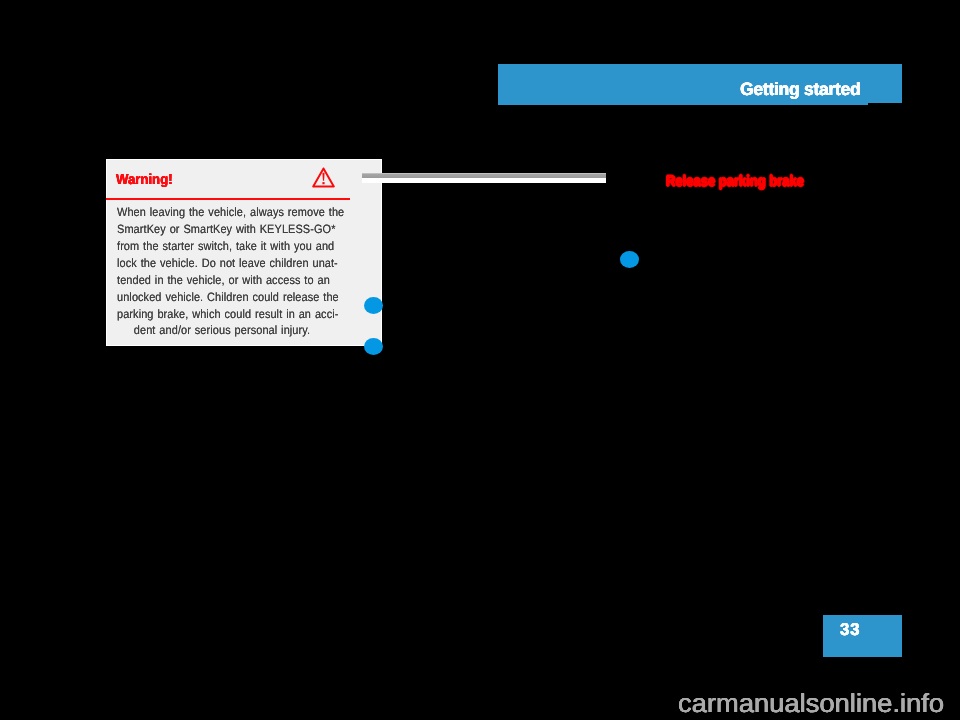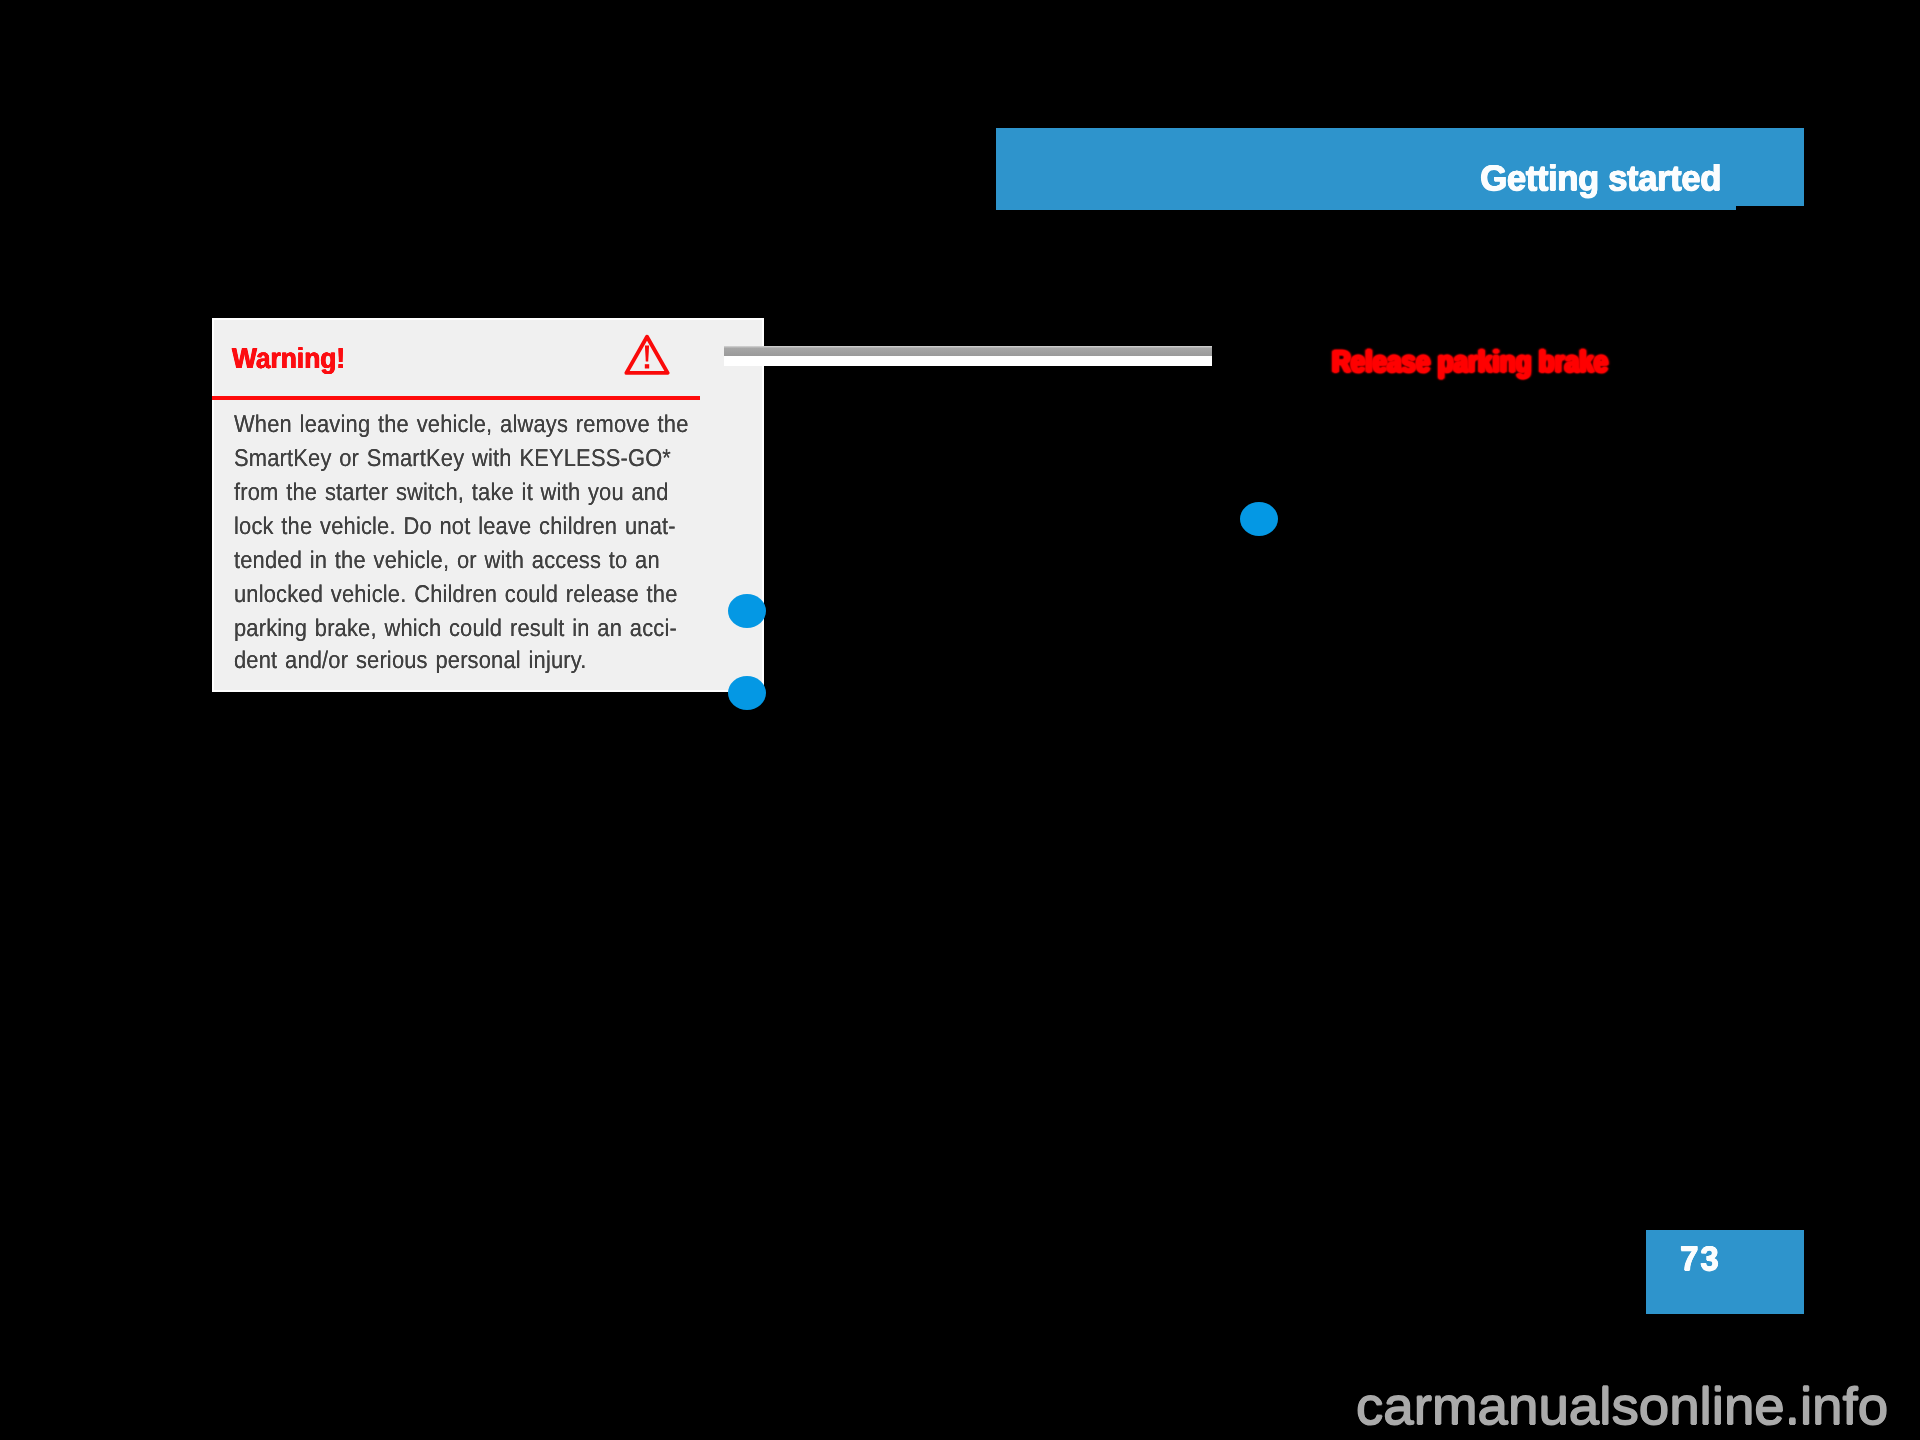--- a/index.html
+++ b/index.html
@@ -1,18 +1,18 @@
 <!DOCTYPE html>
 <html><head>
 <meta charset="utf-8">
 <title>Manual page</title>
 <style>
   html, body { margin:0; padding:0; }
   * { -webkit-font-smoothing:antialiased; text-rendering:geometricPrecision; }
-  .page { will-change: transform; transform: translateZ(0); }
+  .page { will-change: transform; transform: translateZ(0); text-align: center; }
   body {
     width:960px; height:720px; overflow:hidden;
     background:#000;
     font-family:"Liberation Sans", sans-serif;
     position:relative;
   }
   .page { position:absolute; inset:0; }
 
   
   #section-header-bar {
@@ -140,18 +140,18 @@
     <div id="figure-strip-band"></div>
   </div>
 
   <div class="step-bullet" id="step-bullet-1"></div>
   <div class="step-bullet" id="step-bullet-2"></div>
   <div class="step-bullet" id="step-bullet-3"></div>
 
   <div id="release-parking-brake-heading">Release parking brake</div>
 
   <div id="page-number-box">
-    <div id="page-number">73</div>
+    <div id="page-number">33</div>
   </div>
 
   <div id="watermark">carmanualsonline.info</div>
 
 </div>
 
 </body></html>

